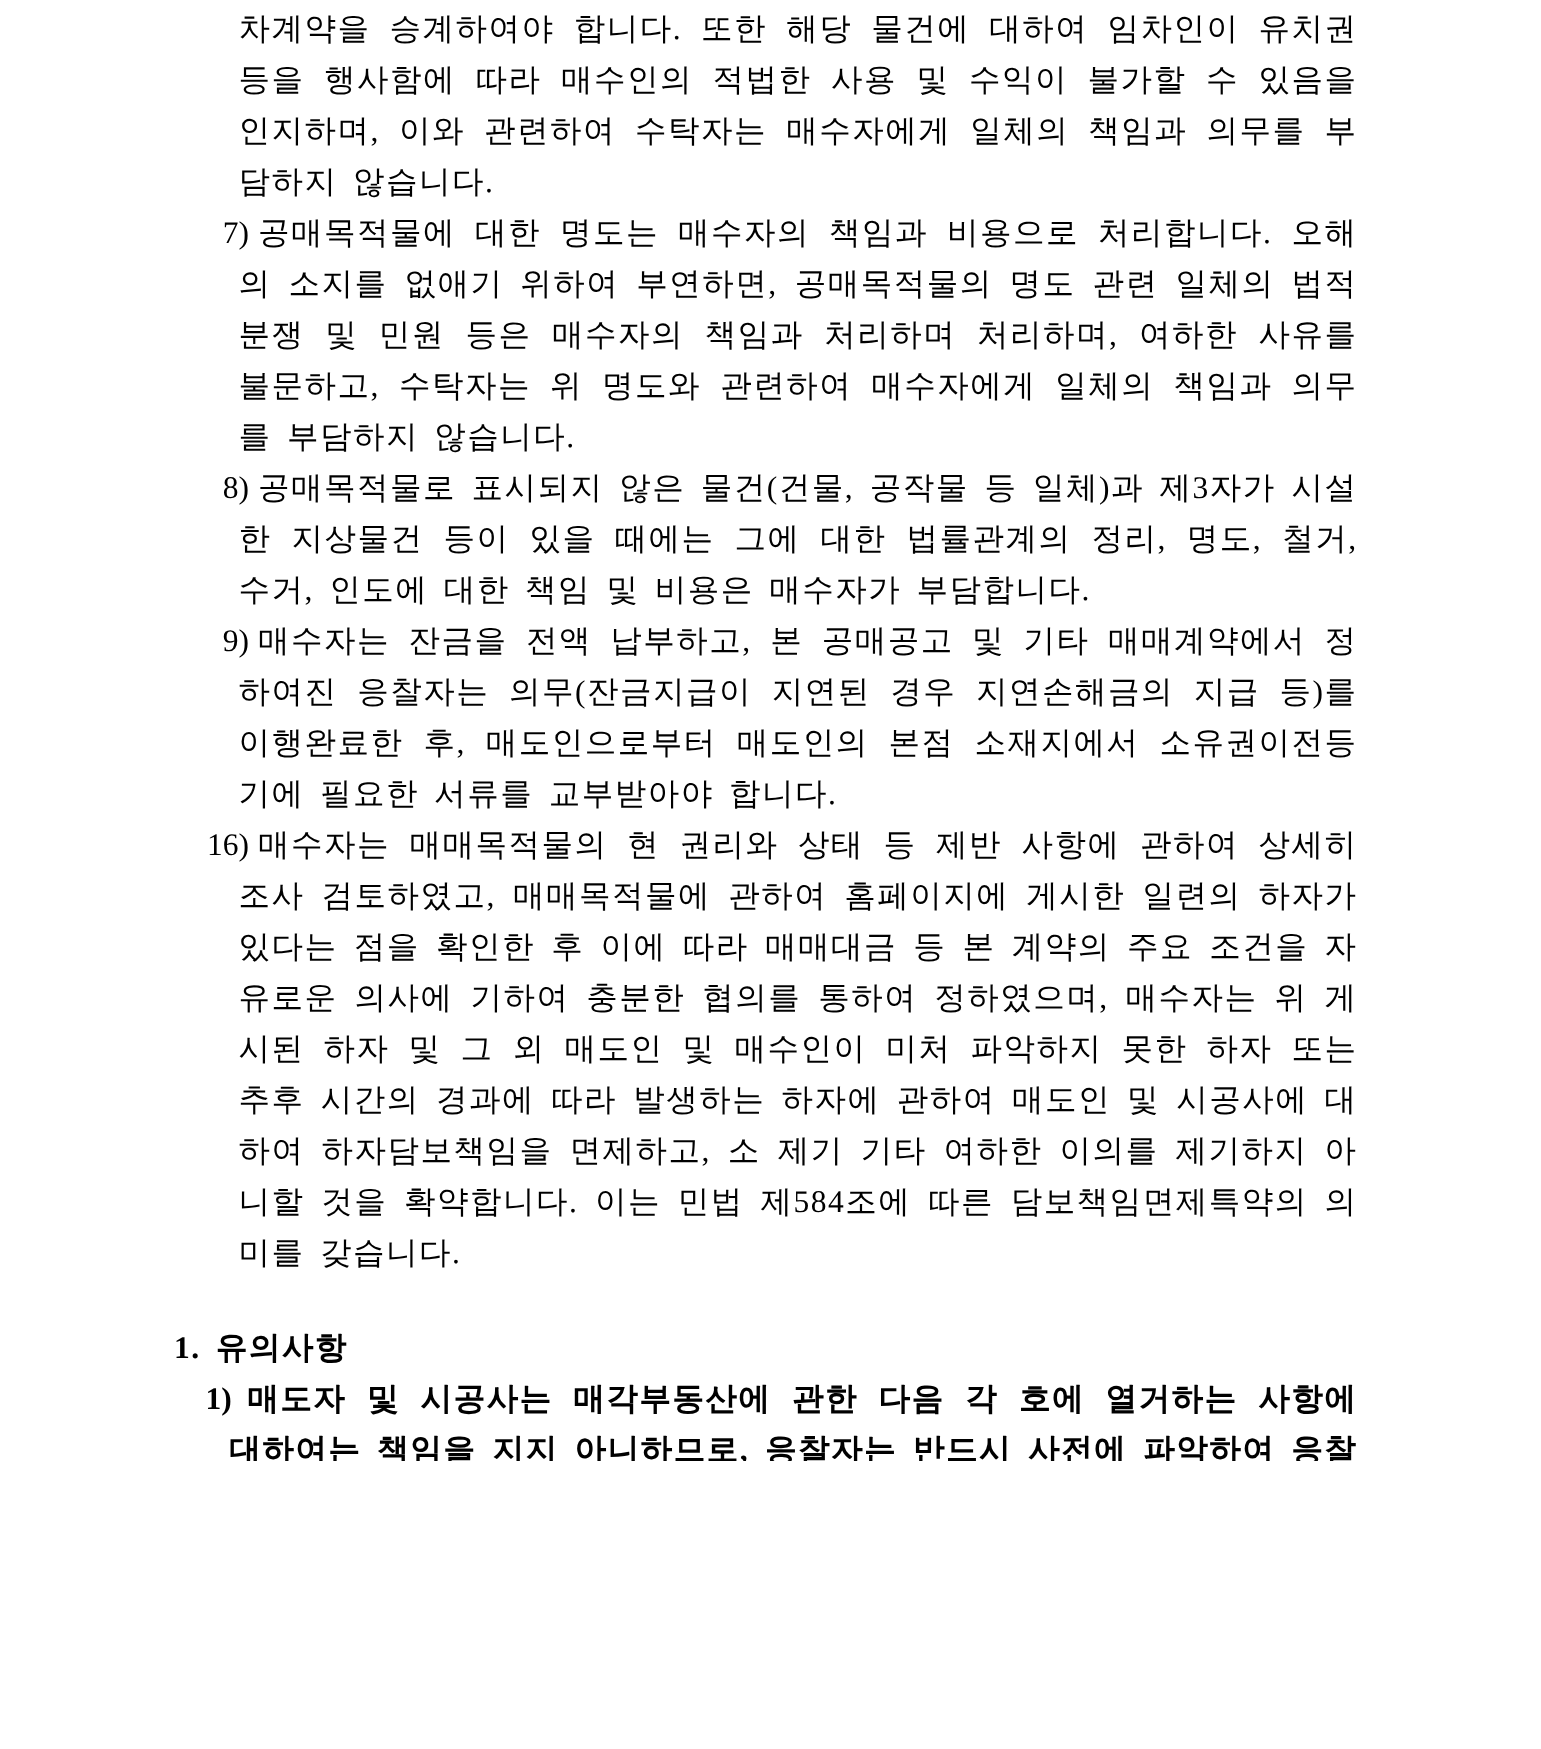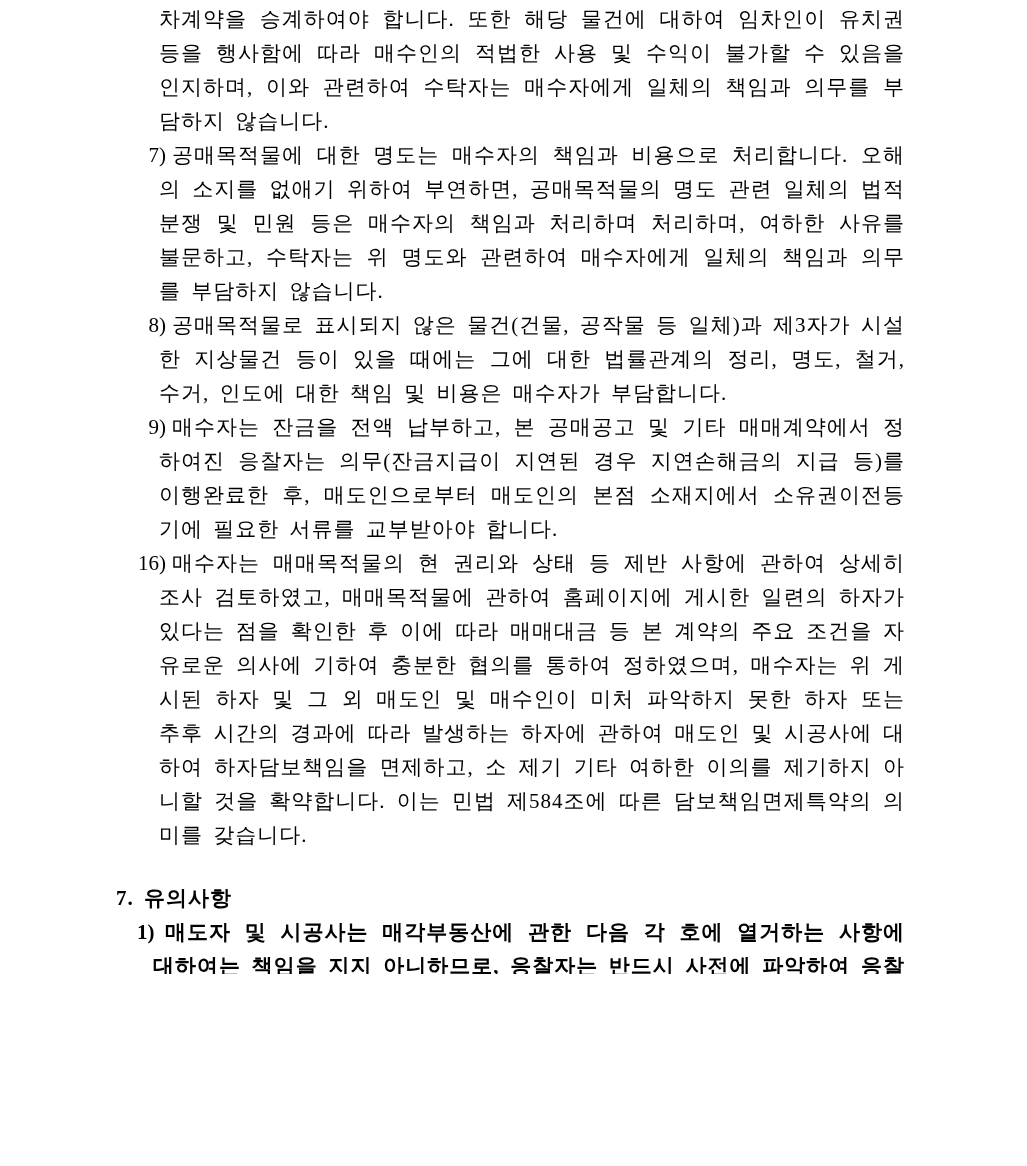--- a/index.html
+++ b/index.html
@@ -107,21 +107,21 @@
     <span class="txt">매수자는 잔금을 전액 납부하고, 본 공매공고 및 기타 매매계약에서 정하여진 응찰자는 의무(잔금지급이 지연된 경우 지연손해금의 지급 등)를 이행완료한 후, 매도인으로부터 매도인의 본점 소재지에서 소유권이전등기에 필요한 서류를 교부받아야 합니다.</span>
   </div>
 
   <div class="item">
     <span class="num">16)</span>
     <span class="txt">매수자는 매매목적물의 현 권리와 상태 등 제반 사항에 관하여 상세히 조사 검토하였고, 매매목적물에 관하여 홈페이지에 게시한 일련의 하자가 있다는 점을 확인한 후 이에 따라 매매대금 등 본 계약의 주요 조건을 자유로운 의사에 기하여 충분한 협의를 통하여 정하였으며, 매수자는 위 게시된 하자 및 그 외 매도인 및 매수인이 미처 파악하지 못한 하자 또는 추후 시간의 경과에 따라 발생하는 하자에 관하여 매도인 및 시공사에 대하여 하자담보책임을 면제하고, 소 제기 기타 여하한 이의를 제기하지 아니할 것을 확약합니다. 이는 민법 제584조에 따른 담보책임면제특약의 의미를 갖습니다.</span>
   </div>
 
   <div class="sec">
 
-    <div class="sec-heading">7. 유의사항</div>
+    <div class="sec-heading">1. 유의사항</div>
 
     <div class="sec-item">
       <span class="num">1)</span>
       <span class="txt">매도자 및 시공사는 매각부동산에 관한 다음 각 호에 열거하는 사항에 대하여는 책임을 지지 아니하므로, 응찰자는 반드시 사전에 파악하여 응찰하시기 바랍니다.</span>
     </div>
 
     <div class="circ-item">
       <span class="num">①</span>
     </div>
 

